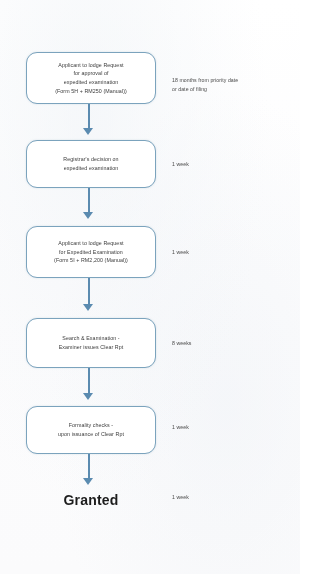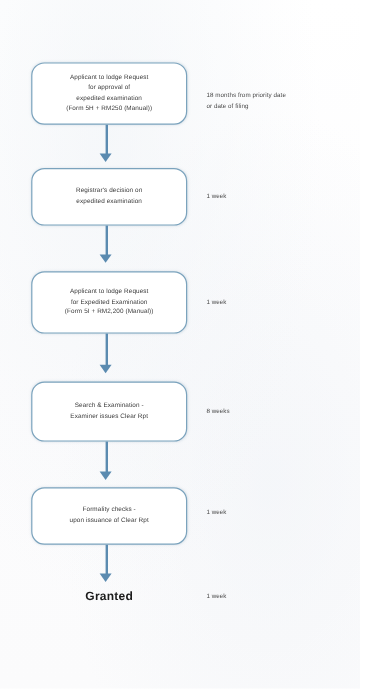--- a/index.html
+++ b/index.html
@@ -82,21 +82,21 @@
     white-space: pre-line;
     letter-spacing: 0.06px;
     filter: blur(0.2px);
   }
 
   #granted-label {
     position: absolute;
     left: 26px;
     width: 130px;
     text-align: center;
-    font-size: 10px;
+    font-size: 14px;
     font-weight: bold;
     color: #1c1c1c;
     letter-spacing: 0.2px;
     filter: blur(0.18px);
   }
 </style>
 </head>
 <body>
 
 <div id="canvas">

